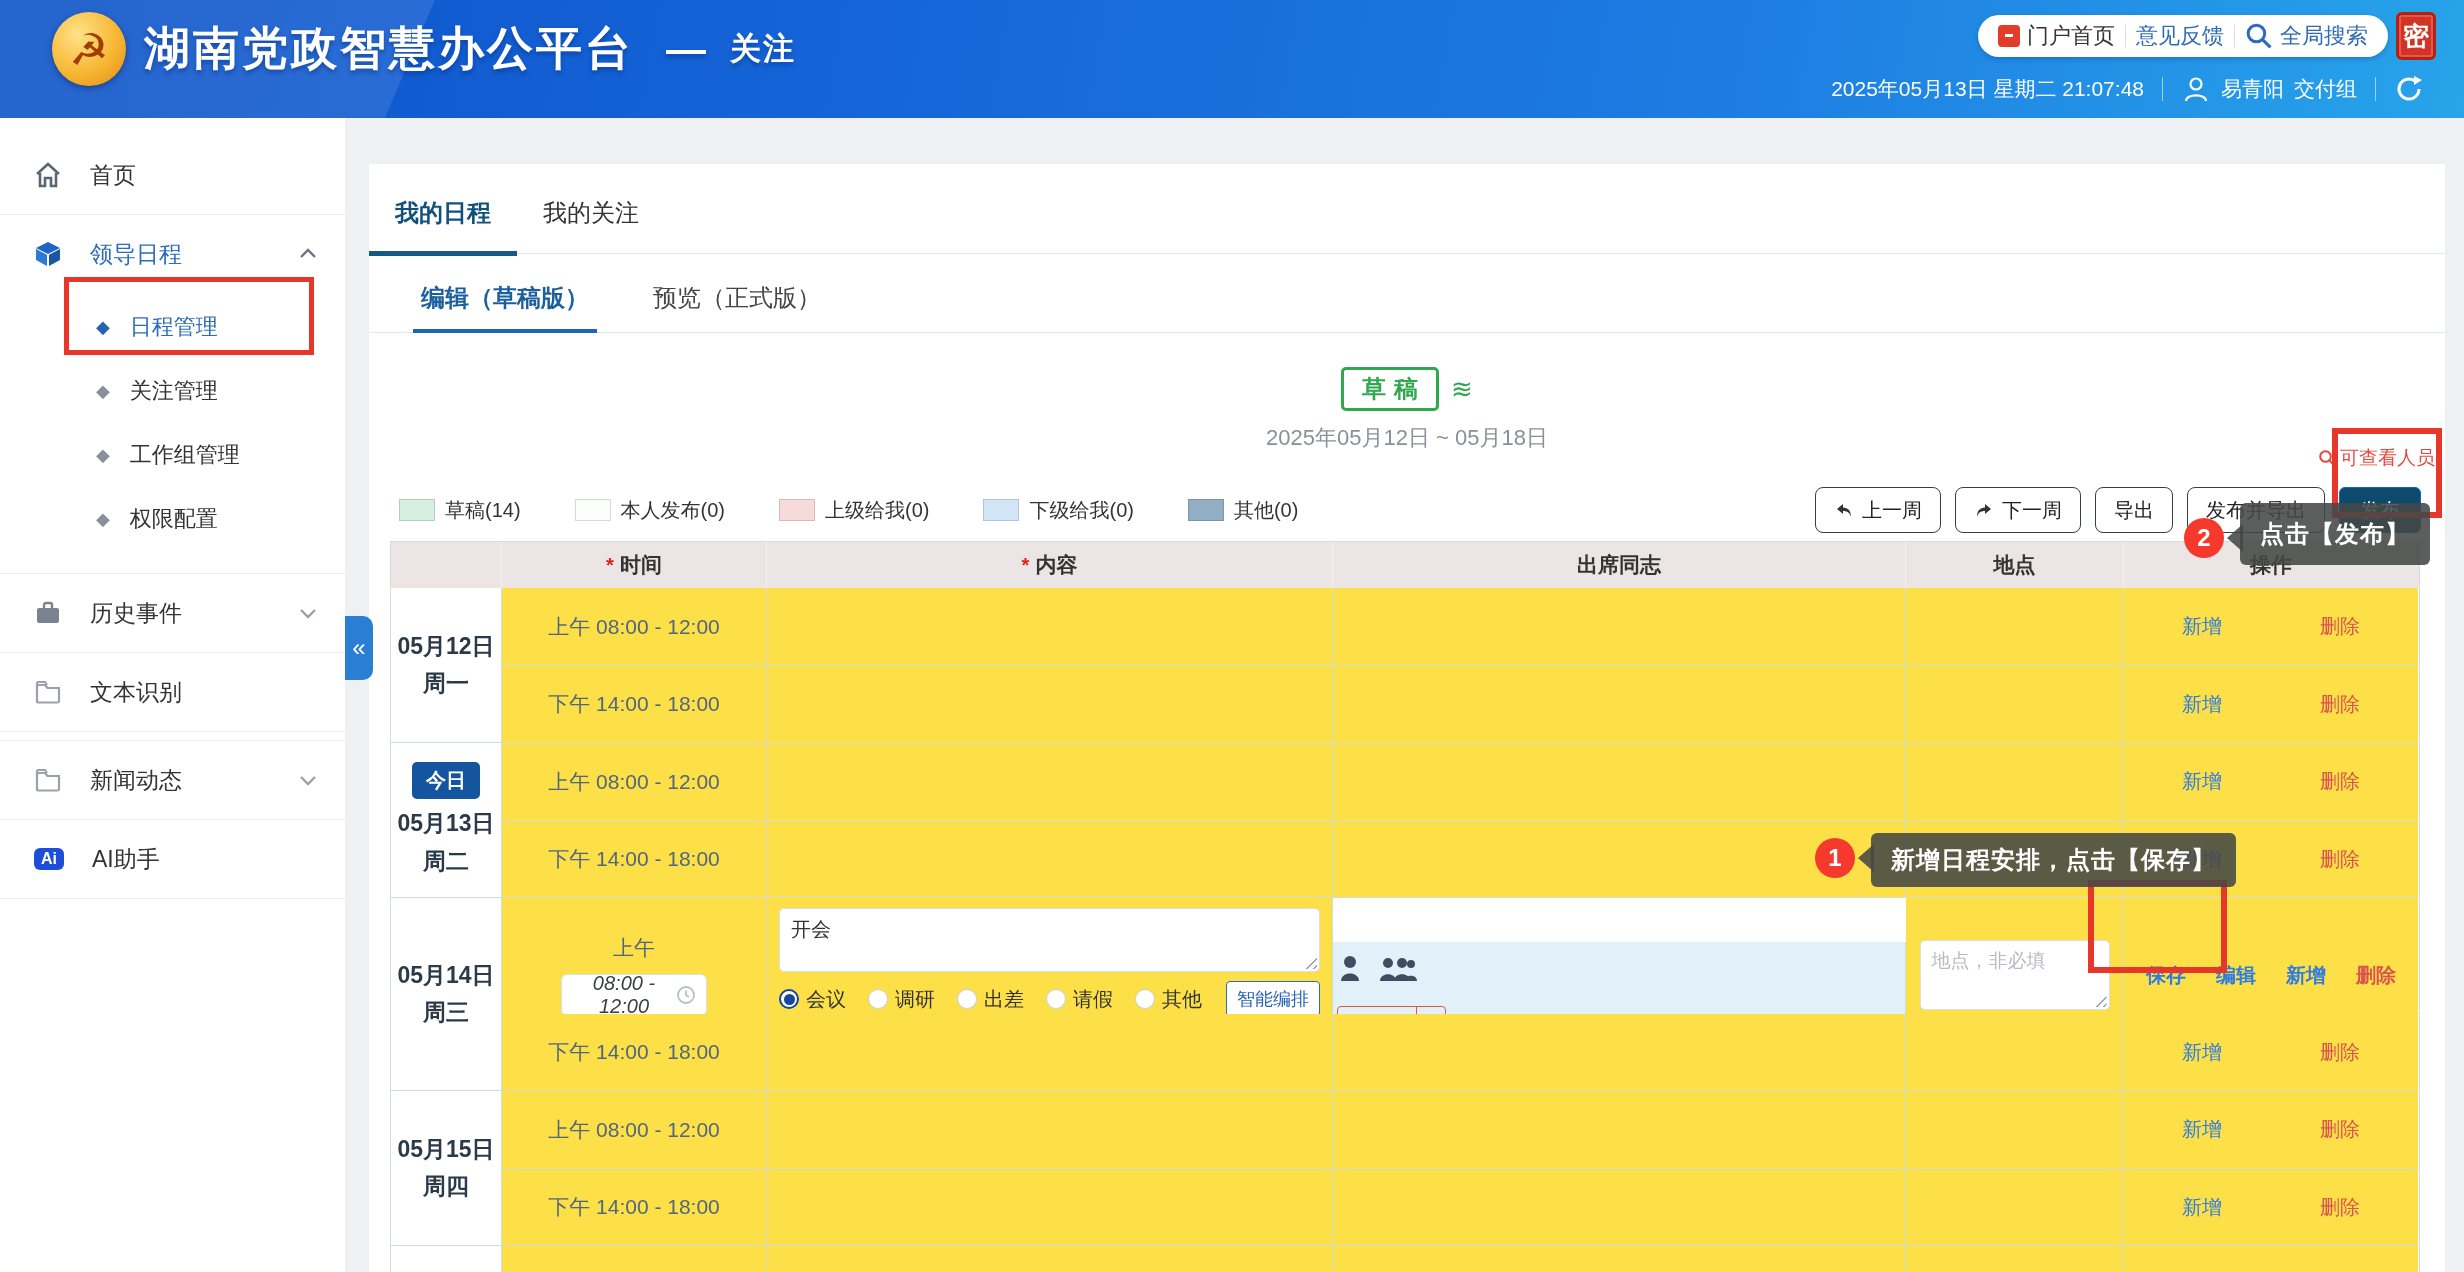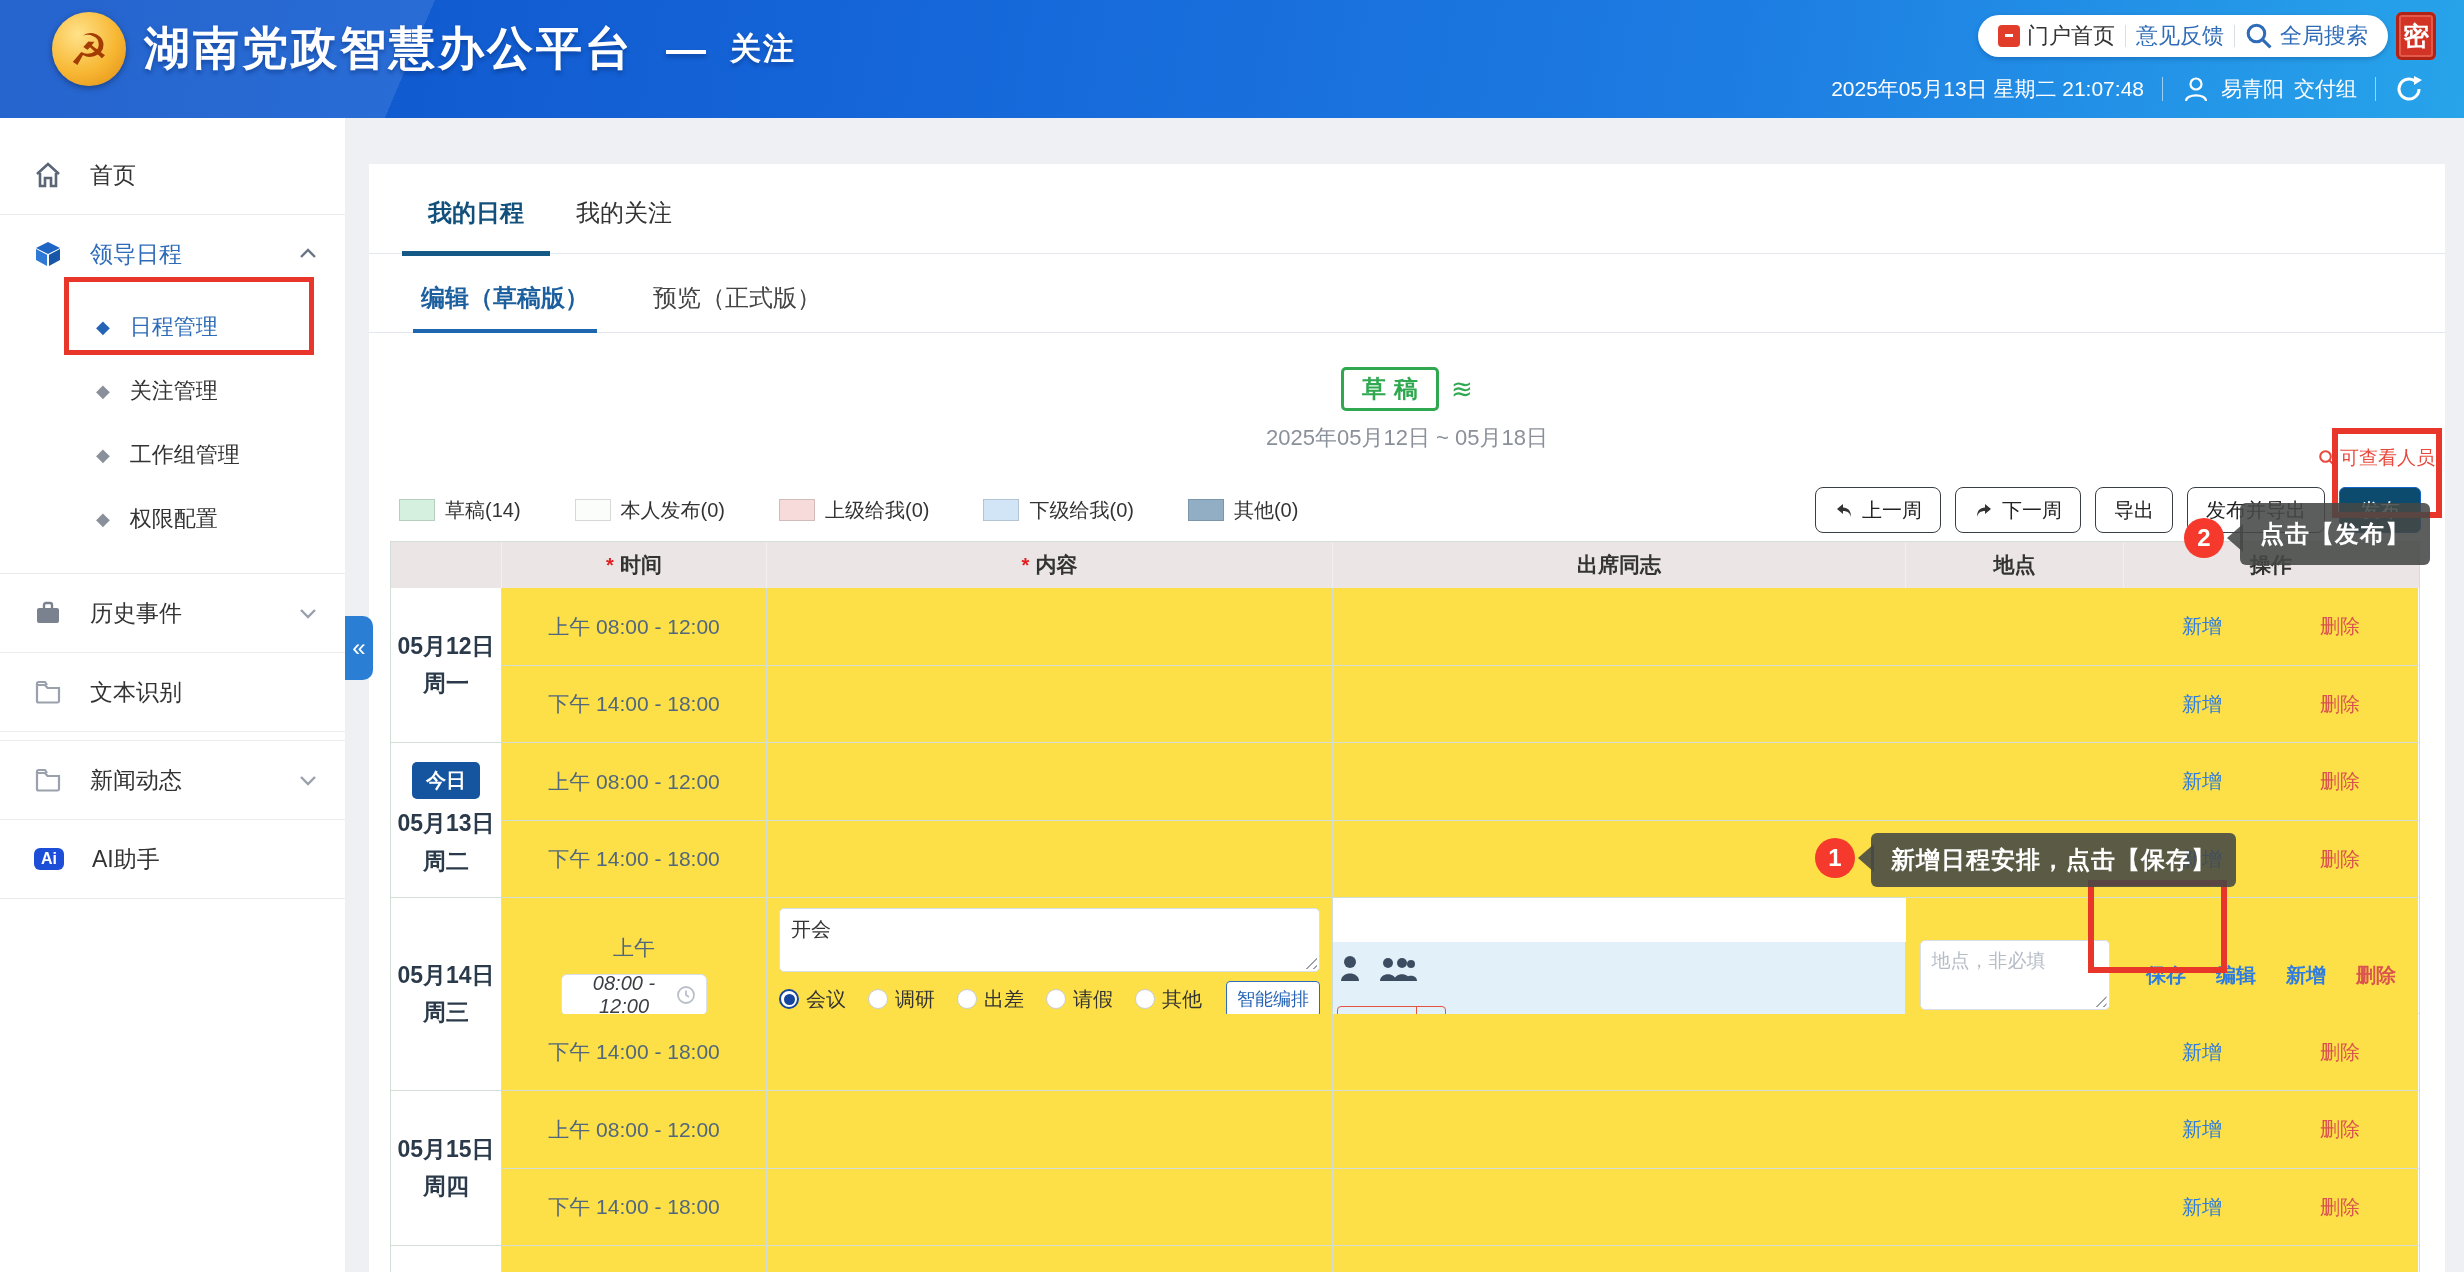--- a/index.html
+++ b/index.html
@@ -55,21 +55,21 @@
   .ai-badge { width:30px; height:22px; background:#1d4ed8; color:#fff; border-radius:6px;
     font-size:16px; font-weight:bold; display:flex; align-items:center; justify-content:center;text-align:right; }
   .collapse-tab { position:absolute; right:-28px; top:498px; width:28px; height:64px; background:#2a7fd4;
     border-radius:0 10px 10px 0; color:#fff; font-size:24px; display:flex; align-items:center; justify-content:center;
     cursor:pointer; z-index:5; }
 
   .main { flex:1; padding:46px 19px 0 24px; }
   .card { background:#fff; height:100%; position:relative; }
 
   
-  .tabs-row { height:90px; display:flex; align-items:flex-end; border-bottom:1px solid #e4e7ed;padding-left:33px; }
+  .tabs-row { height:90px; display:flex; align-items:flex-end; border-bottom:1px solid #e4e7ed; }
   .tab { font-size:24px; color:#333; padding:0 26px 24px; cursor:pointer; }
   .tab.active { color:#12507c; font-weight:bold; border-bottom:5px solid #155a86; margin-bottom:-3px; padding-bottom:22px; }
   .subtabs-row { display:flex; align-items:flex-end; gap:56px; padding:28px 0 0 44px; border-bottom:1px solid #e4e7ed; }
   .subtab { font-size:24px; color:#444; padding-bottom:18px; cursor:pointer; }
   .subtab.active { color:#1c5f9e; font-weight:bold; border-bottom:4px solid #1f66b0; margin-bottom:-1px; padding-bottom:15px;
     padding-left:8px; padding-right:8px; }
 
   
   .title-area { position:relative; height:146px; text-align:center; padding-top:34px; }
   .week-title { display:inline-flex; align-items:center; gap:16px; }

